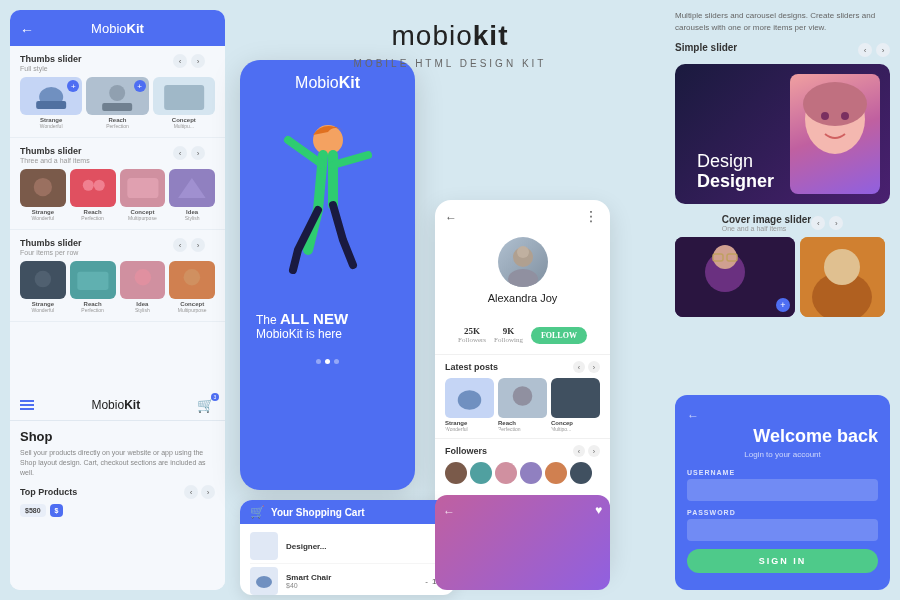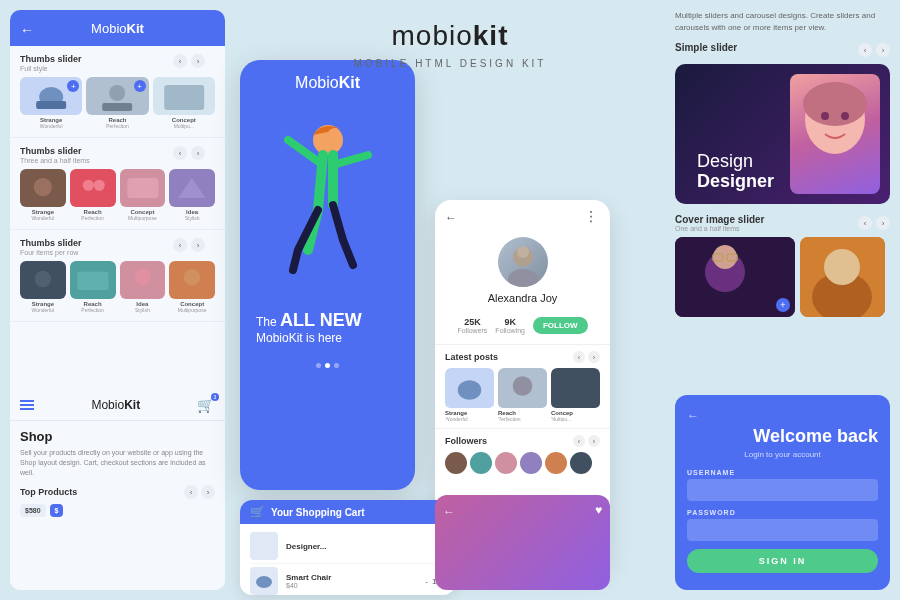--- a/index.html
+++ b/index.html
@@ -289,21 +289,21 @@
     }
     .center-phone-text {
       padding: 10px 16px;
       color: white;
     }
     .center-phone-text p {
       font-size: 12px;
       font-weight: 300;
     }
     .center-phone-text p strong {
-      font-size: 18px;
+      font-size: 15px;
       font-weight: 800;
       text-transform: uppercase;
     }
     .phone-dots {
       display: flex;
       justify-content: center;
       gap: 4px;
       margin-top: 8px;
     }
     .phone-dot {
@@ -353,21 +353,22 @@
     }
     .profile-name {
       font-size: 11px;
       font-weight: 400;
       color: #222;
     }
     .profile-stats {
       display: flex;
       align-items: center;
       gap: 8px;
-      margin-top: 13px;
+      margin-top: 22px;
+      font-family: Liberation Serif, serif;
     }
     .stat-item { text-align: center; }
     .stat-num { font-size: 9px; font-weight: 700; color: #333; }
     .stat-label { font-size: 7px; color: #999; }
     .follow-btn {
       background: #4eca8a;
       color: white;
       font-size: 8px;
       font-weight: 700;
       padding: 4px 10px;
@@ -526,21 +527,21 @@
       border-radius: 8px;
       overflow: hidden;
     }
     
     .cover-slider-section {
       margin-top: 10px;
     }
     .cover-slider-header {
       display: flex;
       align-items: center;
-      justify-content: space-between;
+      justify-content: center;
       margin-bottom: 5px;
     }
     .cover-slider-label {
       font-size: 10px;
       font-weight: 700;
       color: #333;
     }
     .cover-slider-sub {
       font-size: 7px;
       color: #999;

